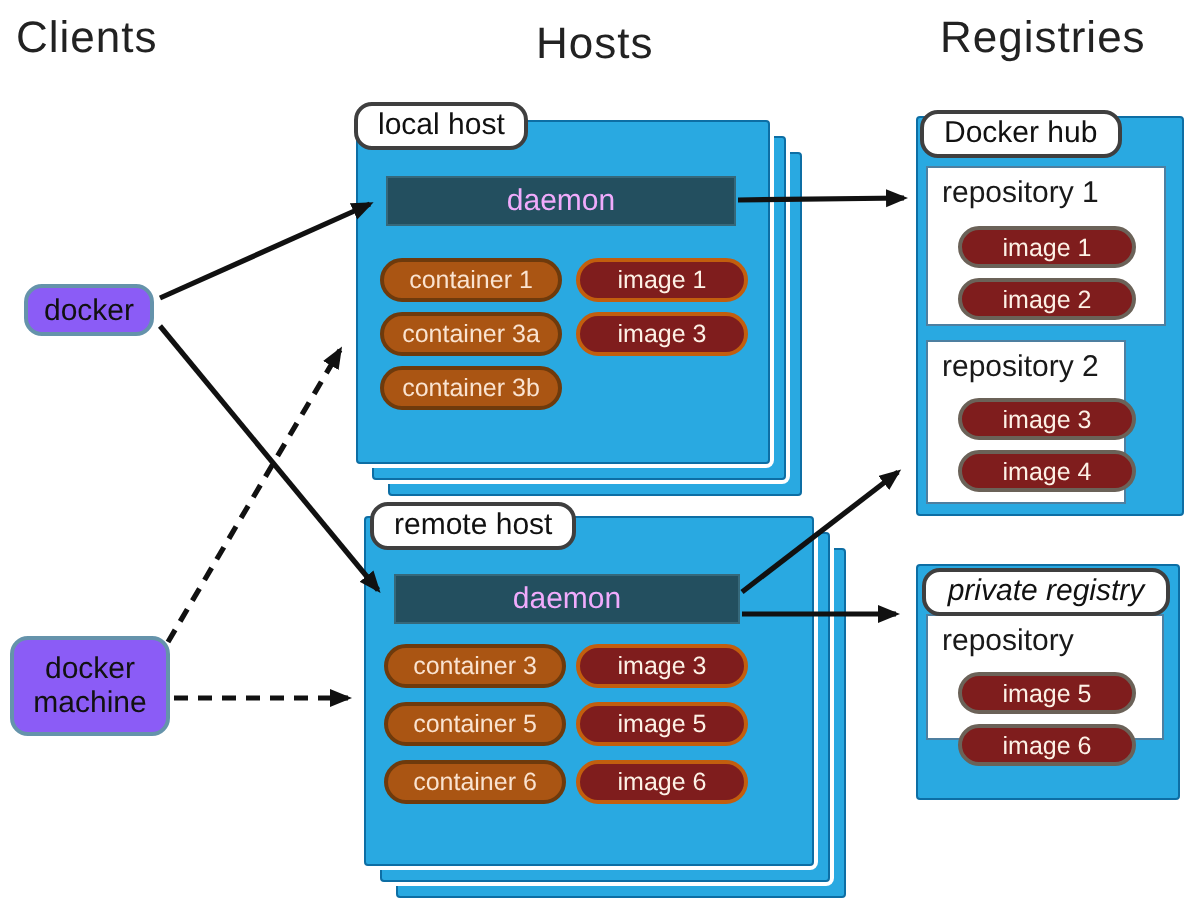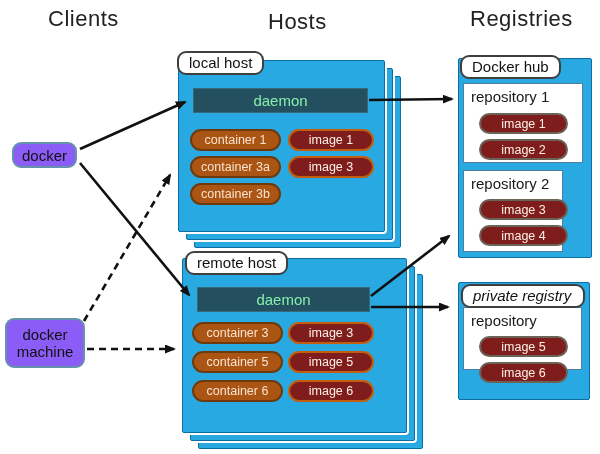--- a/index.html
+++ b/index.html
@@ -15,25 +15,25 @@
     font-size:15px;line-height:17px;color:#111;z-index:4;
   }
   .group{position:absolute;}
   .layer{
     position:absolute;width:100%;height:100%;background:#29a9e1;
     border:1.5px solid #0d6ea4;box-shadow:0 0 0 2px #ffffff;border-radius:2px;
   }
   .l3{left:16px;top:16px;} .l2{left:8px;top:8px;} .l1{left:0;top:0;}
   .host-label,.reg-label{
     position:absolute;background:#fff;border:2px solid #3f3f3f;border-radius:9px;
-    font-size:15px;line-height:18px;padding:1px 10px;white-space:nowrap;z-index:6;color:#111;
+    font-size:15px;line-height:18px;padding:1px 10px;white-space:nowrap;z-index:6;color:#111;text-align:center;
   }
   .daemon{
     position:absolute;background:#234f5f;border:1px solid #36687a;z-index:5;
-    color:#86efac;font-size:15px;display:flex;align-items:center;justify-content:center;
+    color:#f0abfc;font-size:15px;display:flex;align-items:center;justify-content:center;
   }
   .pill{
     position:absolute;height:22px;border-radius:11px;z-index:5;
     display:flex;align-items:center;justify-content:center;font-size:12.5px;
   }
   .container-pill{background:#aa5513;border:2px solid #6e3a0c;color:#fae3d0;}
   .image-pill{background:#7f1d1d;border:2px solid #c25e0e;color:#fdf1e6;}
   .reg-panel{
     position:absolute;width:100%;height:100%;background:#29a9e1;
     border:1.5px solid #0d6ea4;border-radius:2px;
@@ -42,21 +42,21 @@
     position:absolute;background:#ffffff;border:1.5px solid #4e7fa0;z-index:5;
   }
   .repo-name{font-size:15px;color:#191919;padding:4px 0 0 7px;white-space:nowrap;}
   .repo .pill{width:89px;height:21px;left:15px;}
   .repo .image-pill{border:2px solid #6b6258;}
   svg.arrows{position:absolute;left:0;top:0;z-index:7;pointer-events:none;}
 </style>
 </head>
 <body>
 
-<div class="hdr" style="left:8px;top:6px;margin-left:40px;">Clients</div>
+<div class="hdr" style="left:8px;top:6px;">Clients</div>
 <div class="hdr" style="left:268px;top:9px;">Hosts</div>
 <div class="hdr" style="left:470px;top:6px;">Registries</div>
 
 <div class="client-box" style="left:12px;top:142px;width:65px;height:26px;">docker</div>
 <div class="client-box" style="left:5px;top:318px;width:80px;height:50px;padding:2px 8px;">docker machine</div>
 
 <div class="group" style="left:178px;top:60px;width:207px;height:172px;">
   <div class="layer l3"></div>
   <div class="layer l2"></div>
   <div class="layer l1"></div>

